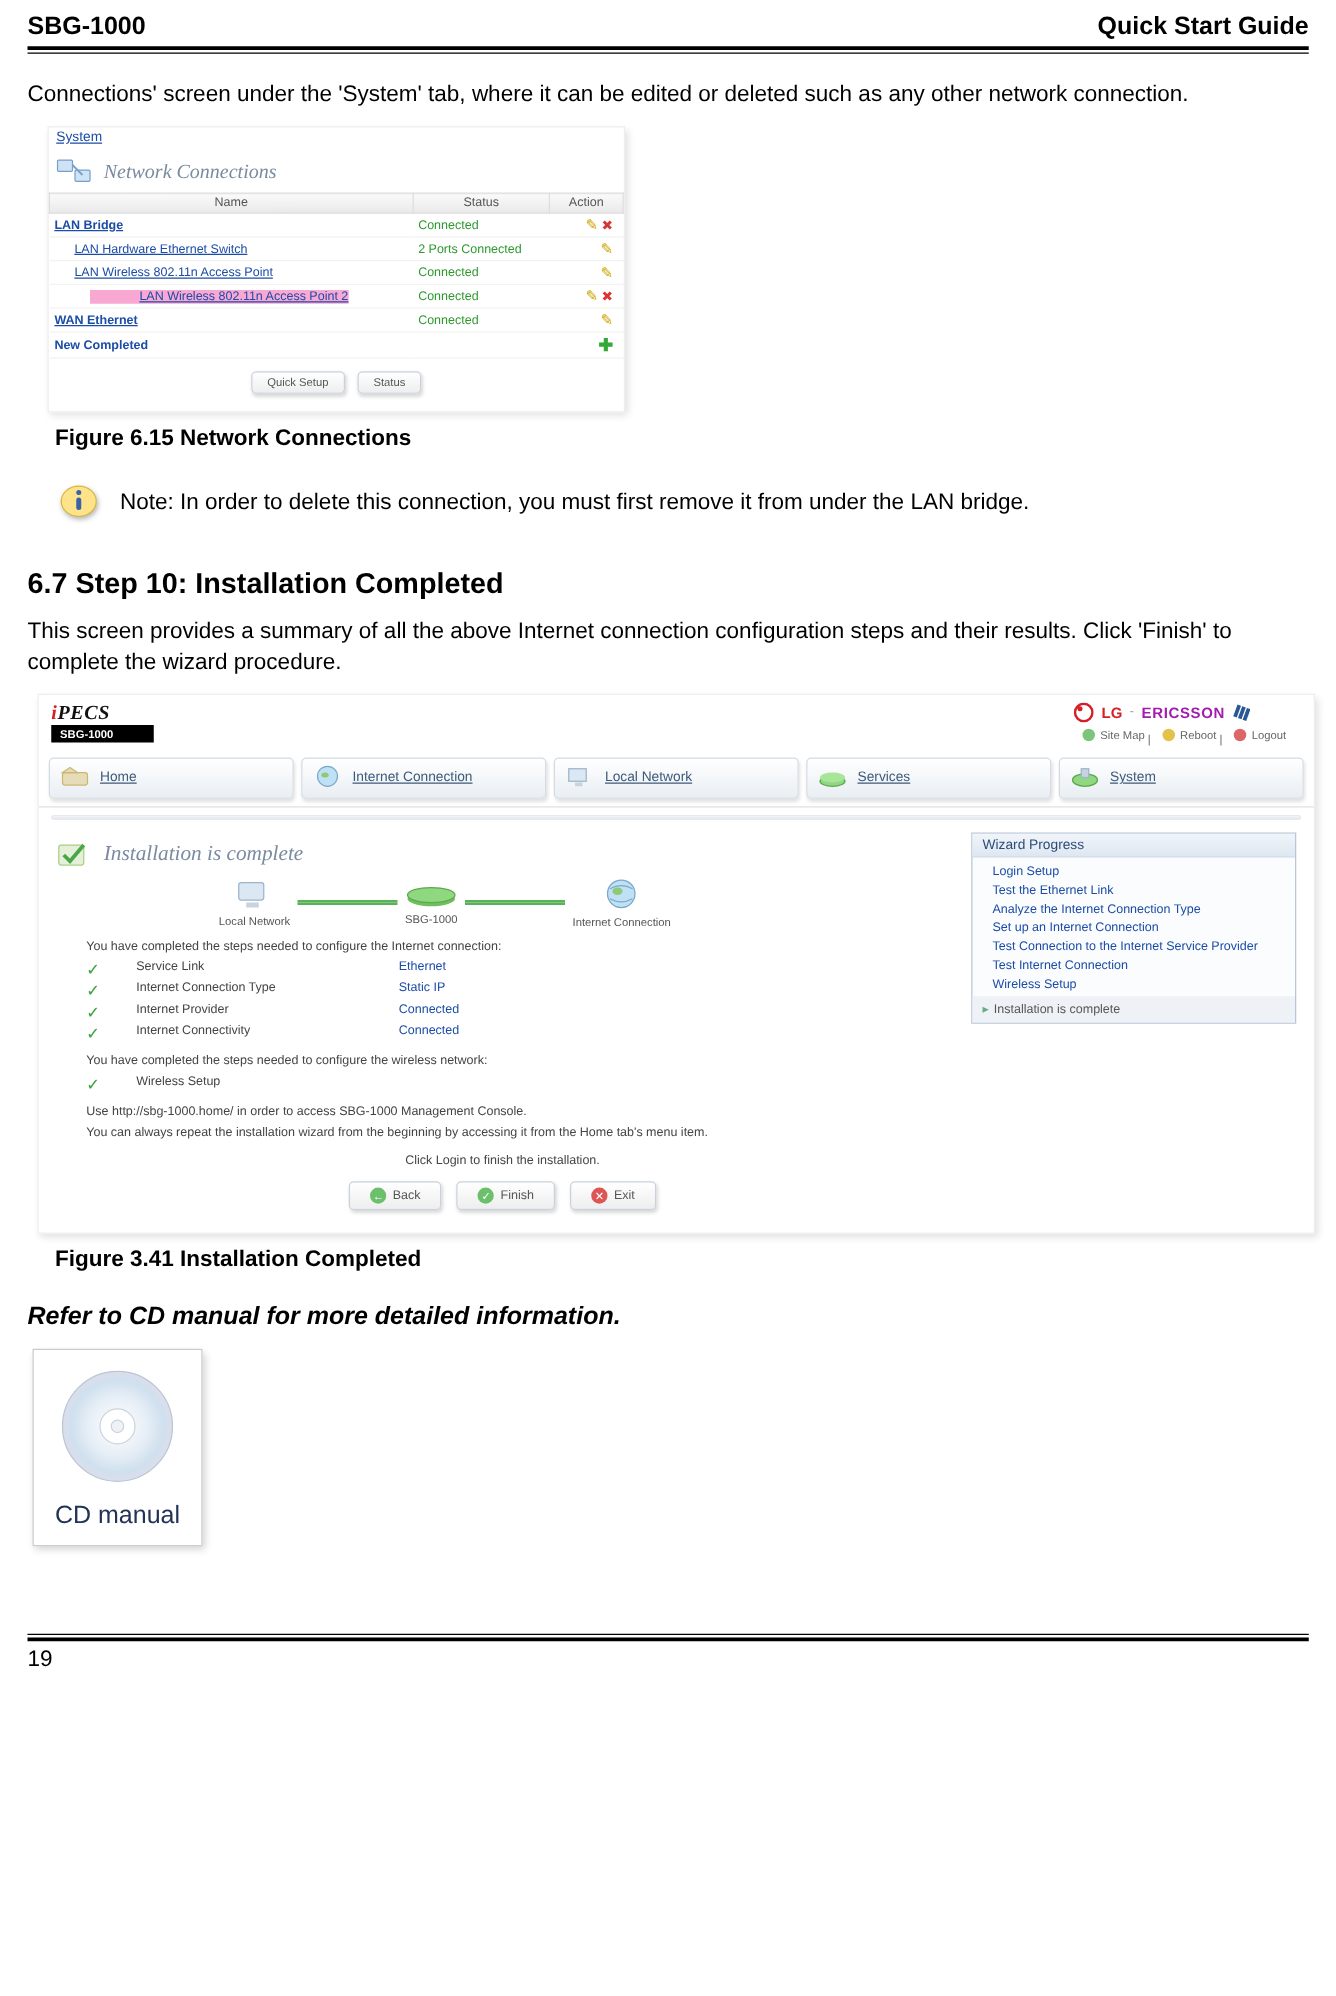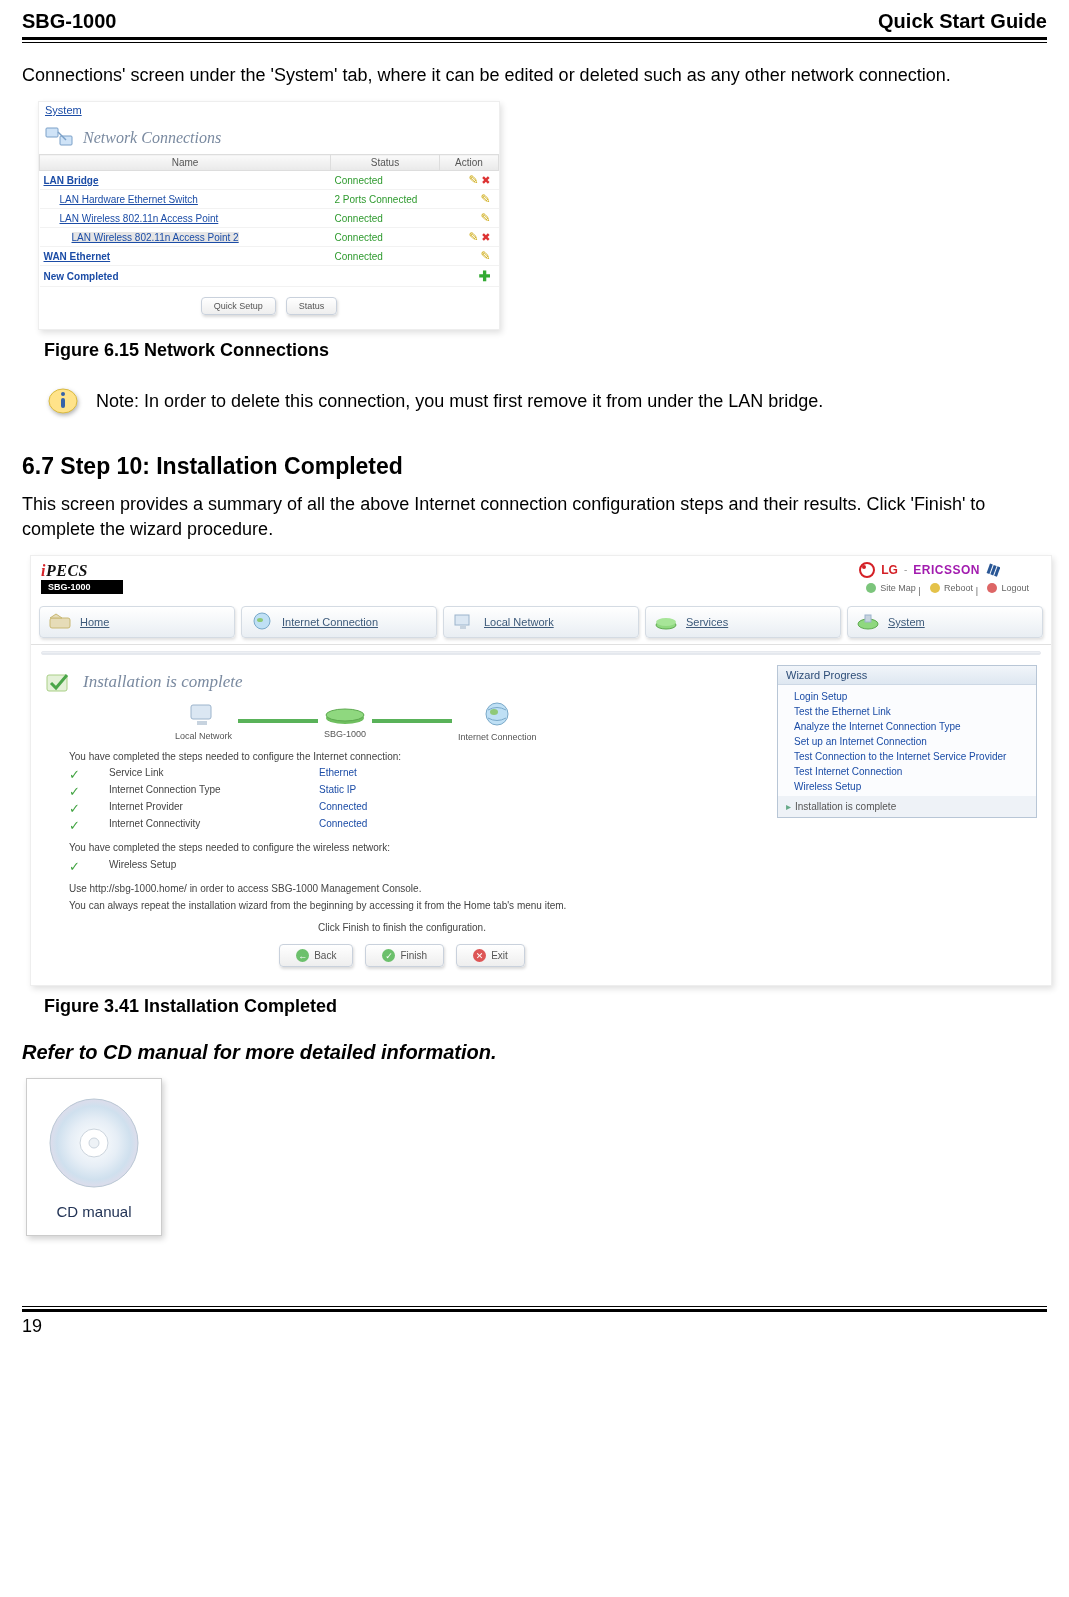--- a/index.html
+++ b/index.html
@@ -118,21 +118,21 @@
   }
   .shot1 td {
     border-bottom: 1px solid #f2f2f2;
     padding: 2px 4px;
     vertical-align: middle;
   }
   .shot1 .lnk { color: #1b4ca6; text-decoration: underline; }
   .shot1 .bold { font-weight: bold; }
   .indent1 { padding-left: 20px !important; }
   .indent2 { padding-left: 32px !important; }
-  .hl { background: #e5e5e5; }
+  .hl { background: #f9a8d4; padding-left: 40px; }
   .status-c { color: #2e9a2e; }
   .action-cell { text-align: right; padding-right: 8px !important; }
   .pencil { color: #caa400; font-size: 12px; }
   .redx   { color: #d33; font-size: 11px; }
   .plus   { color: #3a3; font-size: 14px; }
   .new-row td { color: #1b4ca6; font-weight: bold; }
   .shot1-btns {
     display: flex;
     gap: 10px;
     justify-content: center;
@@ -254,21 +254,21 @@
   
   .cd-wrap { margin: 4px 0 0 4px; }
   .cd-box {
     width: 134px; height: 156px;
     border: 1px solid #ccc;
     background: #fff;
     box-shadow: 2px 3px 6px rgba(0,0,0,.18);
     display:flex; flex-direction:column; align-items:center; justify-content:center;
     gap:6px;
   }
-  .cd-label { font-size: 15px; color:#235; margin-top:6px;}
+  .cd-label { font-size: 20px; color:#235; margin-top:6px;}
 
   .bullet-ic{width:12px;height:12px;}
 </style>
 </head>
 <body>
 
 <div class="page">
 
   <div class="header-row">
     <span>SBG-1000</span>
@@ -486,21 +486,21 @@
             <div class="v">Connected</div>
           </div>
         <div class="para">You have completed the steps needed to configure the wireless network:</div>
         <div class="grid" id="chk2">
             <div class="chk">✓</div>
             <div>Wireless Setup</div>
             <div class="v"></div>
           </div>
         <div class="para">Use http://sbg-1000.home/ in order to access SBG-1000 Management Console.</div>
         <div class="para" style="margin-top:0">You can always repeat the installation wizard from the beginning by accessing it from the Home tab's menu item.</div>
-        <div class="para" style="text-align:center;margin-left:0">Click Finish to finish the configuration.</div>
+        <div class="para" style="text-align:center;margin-left:0">Click Login to finish the installation.</div>
         <div class="action-btns">
           <div class="abtn">
               <span class="circle-ic" style="background:#6cc06c">←</span>
               <span>Back</span>
             </div>
           <div class="abtn">
               <span class="circle-ic" style="background:#6cc06c">✓</span>
               <span>Finish</span>
             </div>
           <div class="abtn">

